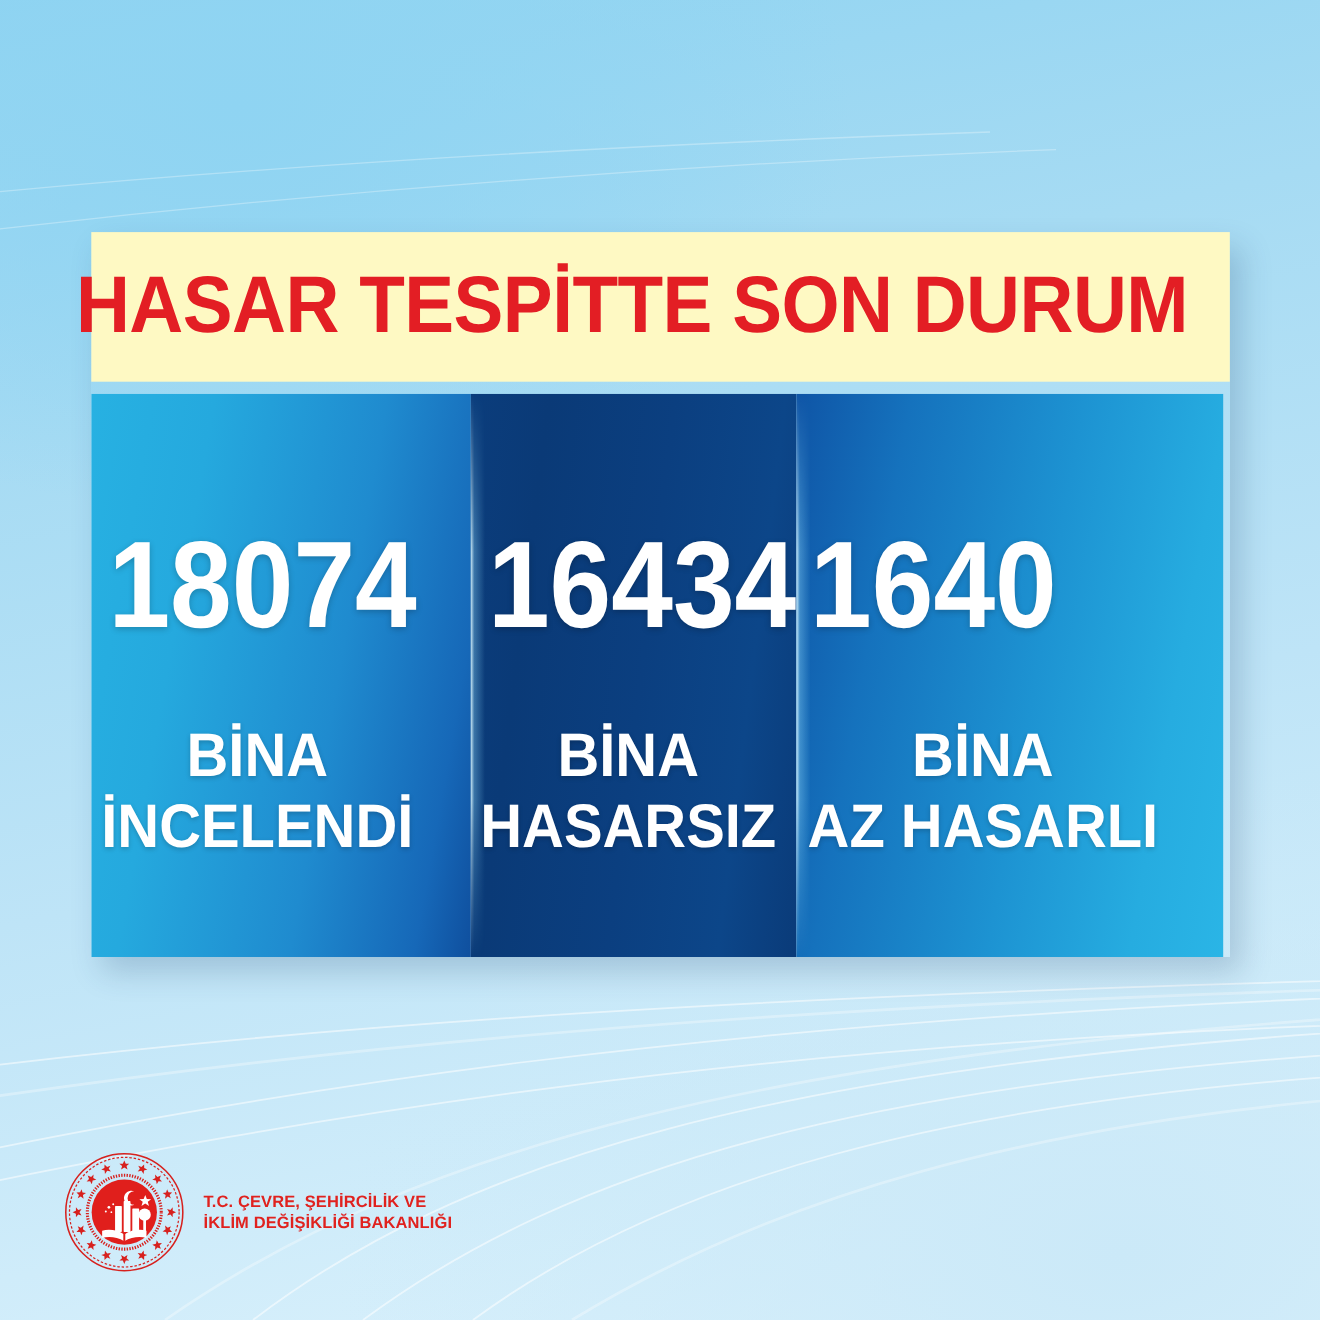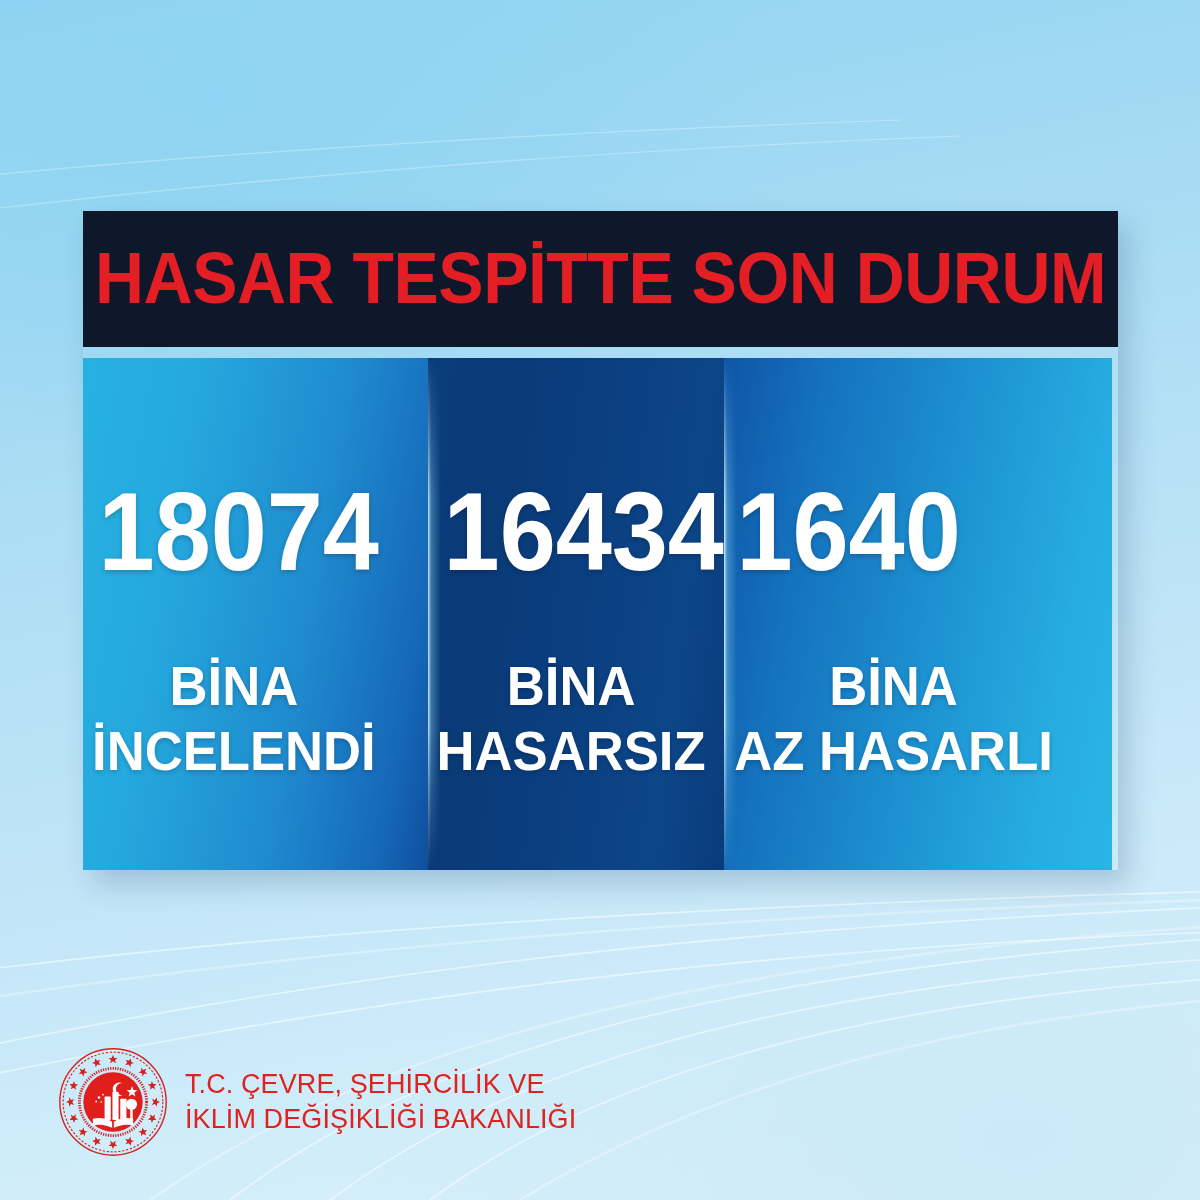--- a/index.html
+++ b/index.html
@@ -40,24 +40,24 @@
     width: 1035px;
     height: 659px;
     box-shadow: 10px 14px 26px rgba(30, 70, 110, 0.22);
   }
 
   #card-header {
     position: absolute;
     left: 0; top: 0;
     width: 100%;
     height: 136px;
-    background: #0f172a;
+    background: #fef9c3;
     display: flex;
     align-items: center;
-    justify-content: center;
+    justify-content: flex-end;
   }
 
   #title {
     color: #e31e24;
     font-family: "Liberation Sans Narrow", "Liberation Sans", sans-serif;
     font-weight: 700;
     font-size: 73px;
     letter-spacing: -0.5px;
     transform: scaleX(0.93);
     transform-origin: center;
@@ -139,22 +139,22 @@
     left: 57px;
     top: 1046px;
     display: flex;
     align-items: center;
     gap: 16px;
   }
   #ministry-logo { width: 112px; height: 112px; flex: none; }
   #footer-text {
     color: #e0221f;
     font-family: "Liberation Sans", sans-serif;
-    font-weight: 400;
-    font-size: 27px;
+    font-weight: 700;
+    font-size: 15px;
     line-height: 1.28;
     letter-spacing: 0.1px;
     white-space: pre-line;
   }
 </style>
 </head>
 <body>
 
 <div id="bg"></div>
 

